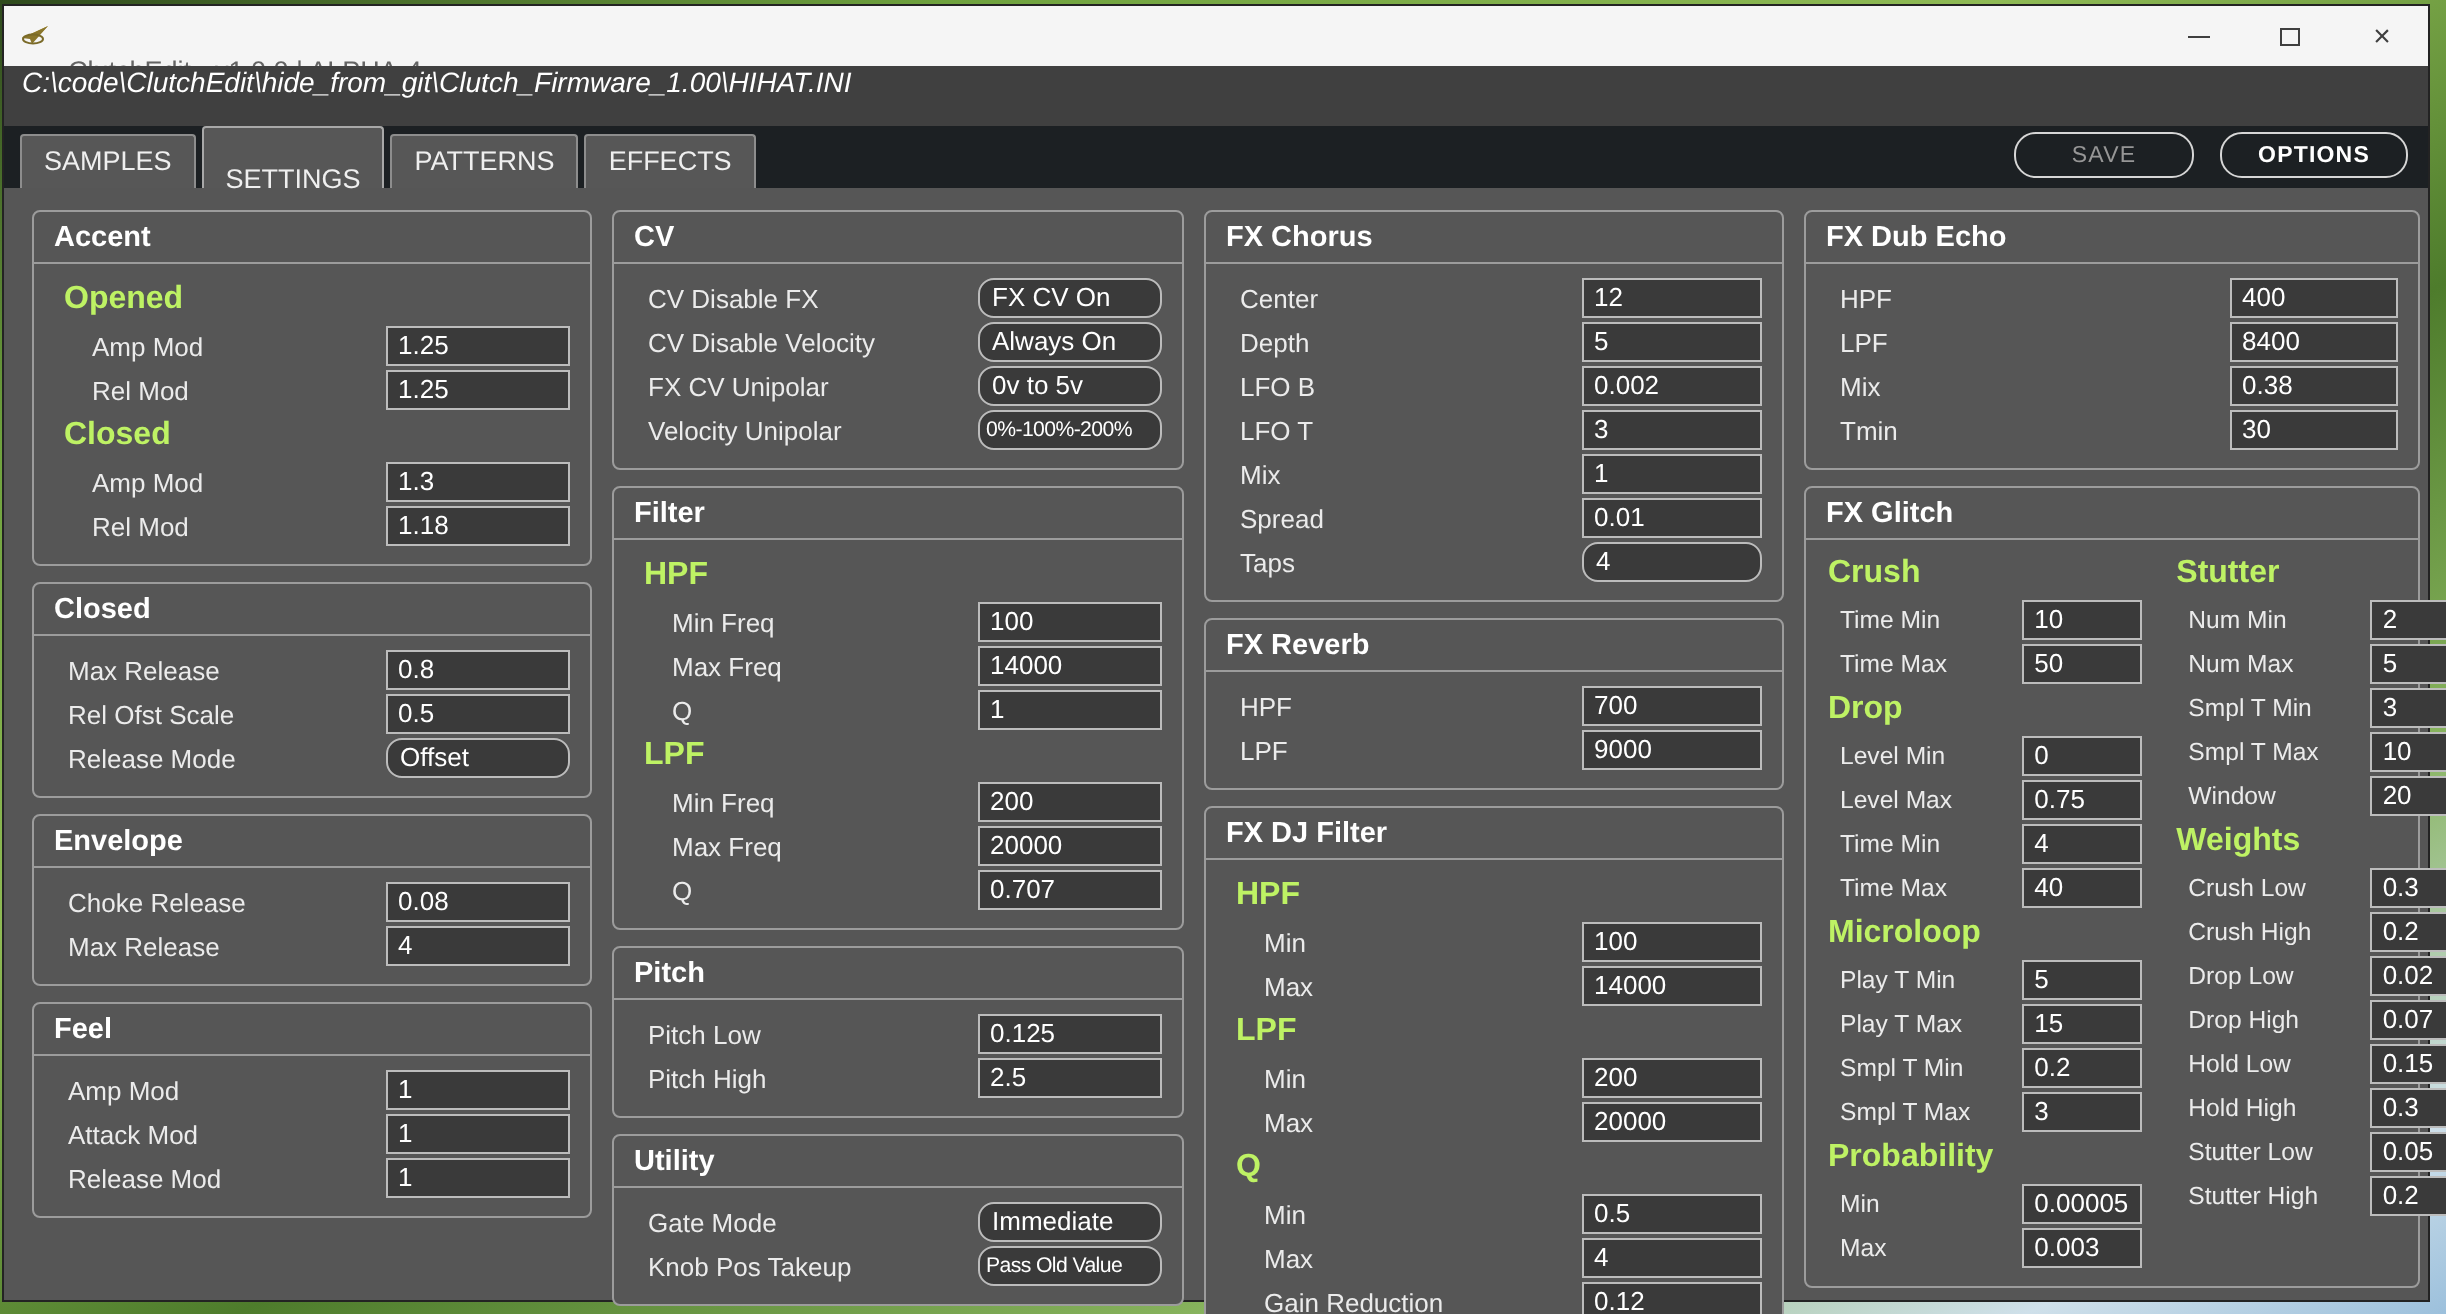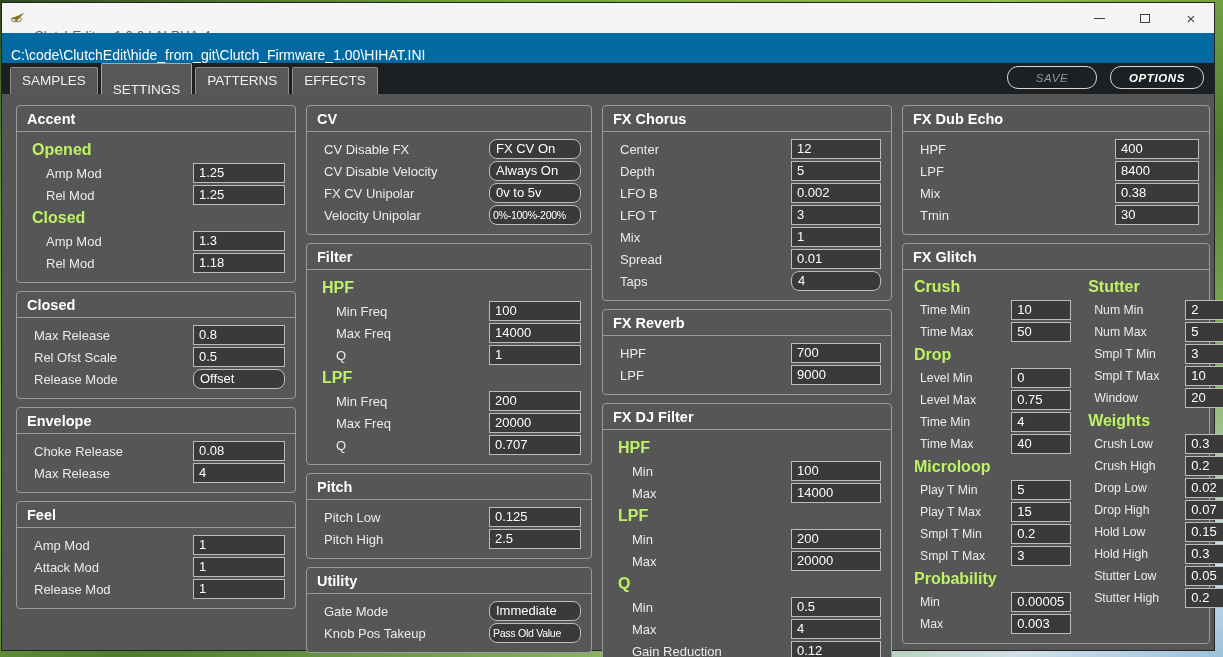--- a/index.html
+++ b/index.html
@@ -15,35 +15,34 @@
   }
   
   .titlebar{height:30px;background:#f5f5f5;display:flex;align-items:center;padding:0 0 0 7px;flex:0 0 auto;}
   .app-icon{width:18px;height:16px;display:inline-block;}
   .win-title{color:#636363;font-size:13.5px;margin-left:7px;margin-top:34px;}
   .controls{margin-left:auto;display:flex;height:100%;}
   .ctrl{width:46px;height:100%;display:flex;align-items:center;justify-content:center;color:#3f3f3f;background:transparent;border:none;font-size:15px;cursor:default;}
   .glyph-min{display:block;width:11px;height:0;border-top:1px solid #3f3f3f;}
   .glyph-max{display:block;width:10px;height:9px;border:1px solid #3f3f3f;box-sizing:border-box;}
   
-  .pathbar{height:30px;background:#0369a1;color:#ffffff;font-size:14px;display:flex;align-items:flex-end;padding:0 9px;flex:0 0 auto;}
+  .pathbar{height:30px;background:#404040;color:#ffffff;font-size:14px;display:flex;align-items:flex-start;padding:0 9px;flex:0 0 auto;font-style:italic;}
   
   .tabbar{height:31px;background:#1c2023;display:flex;align-items:flex-end;padding:0 0 0 8px;flex:0 0 auto;}
   .tab-list{display:flex;align-items:flex-end;height:100%;}
   .tab{
     box-sizing:border-box;height:27px;background:#575757;border:1px solid #8d8d8d;border-bottom:none;
     color:#efefef;font-size:13.5px;padding:5px 11px 0 11px;margin-right:3px;border-radius:2px 2px 0 0;white-space:nowrap;cursor:default;
   }
   .tab.active{height:31px;padding-top:18px;background:#575757;border-color:#a8a8a8;}
   .tab-actions{margin-left:auto;display:flex;gap:13px;align-items:center;padding:0 10px 5px 0;}
   .btn{
     box-sizing:border-box;height:23px;min-width:90px;border:1px solid #d6d6d6;border-radius:11px;
     background:transparent;color:#ffffff;font-size:11.5px;font-weight:bold;letter-spacing:.6px;padding:0 18px;cursor:default;
     font-family:"Liberation Sans", sans-serif;
-    font-style:italic;
   }
   .btn-save{color:#969696;font-weight:normal;}
   
   .content{flex:1;display:flex;gap:10px;padding:11px 4px 10px 14px;align-items:flex-start;box-sizing:border-box;}
   .col{display:flex;flex-direction:column;gap:8px;}
   .col-1{width:280px;}.col-2{width:286px;}.col-3{width:290px;}.col-4{width:308px;}
   .panel{border:1px solid #9c9c9c;border-radius:4px;width:100%;box-sizing:border-box;padding-bottom:8px;background:#565656;}
   .panel-title{font-weight:bold;color:#ffffff;font-size:14.5px;padding:5px 10px 4px 10px;}
   .panel-sep{height:1px;background:#9c9c9c;margin-bottom:5px;}
   .items{padding:1px 10px 0 10px;}

